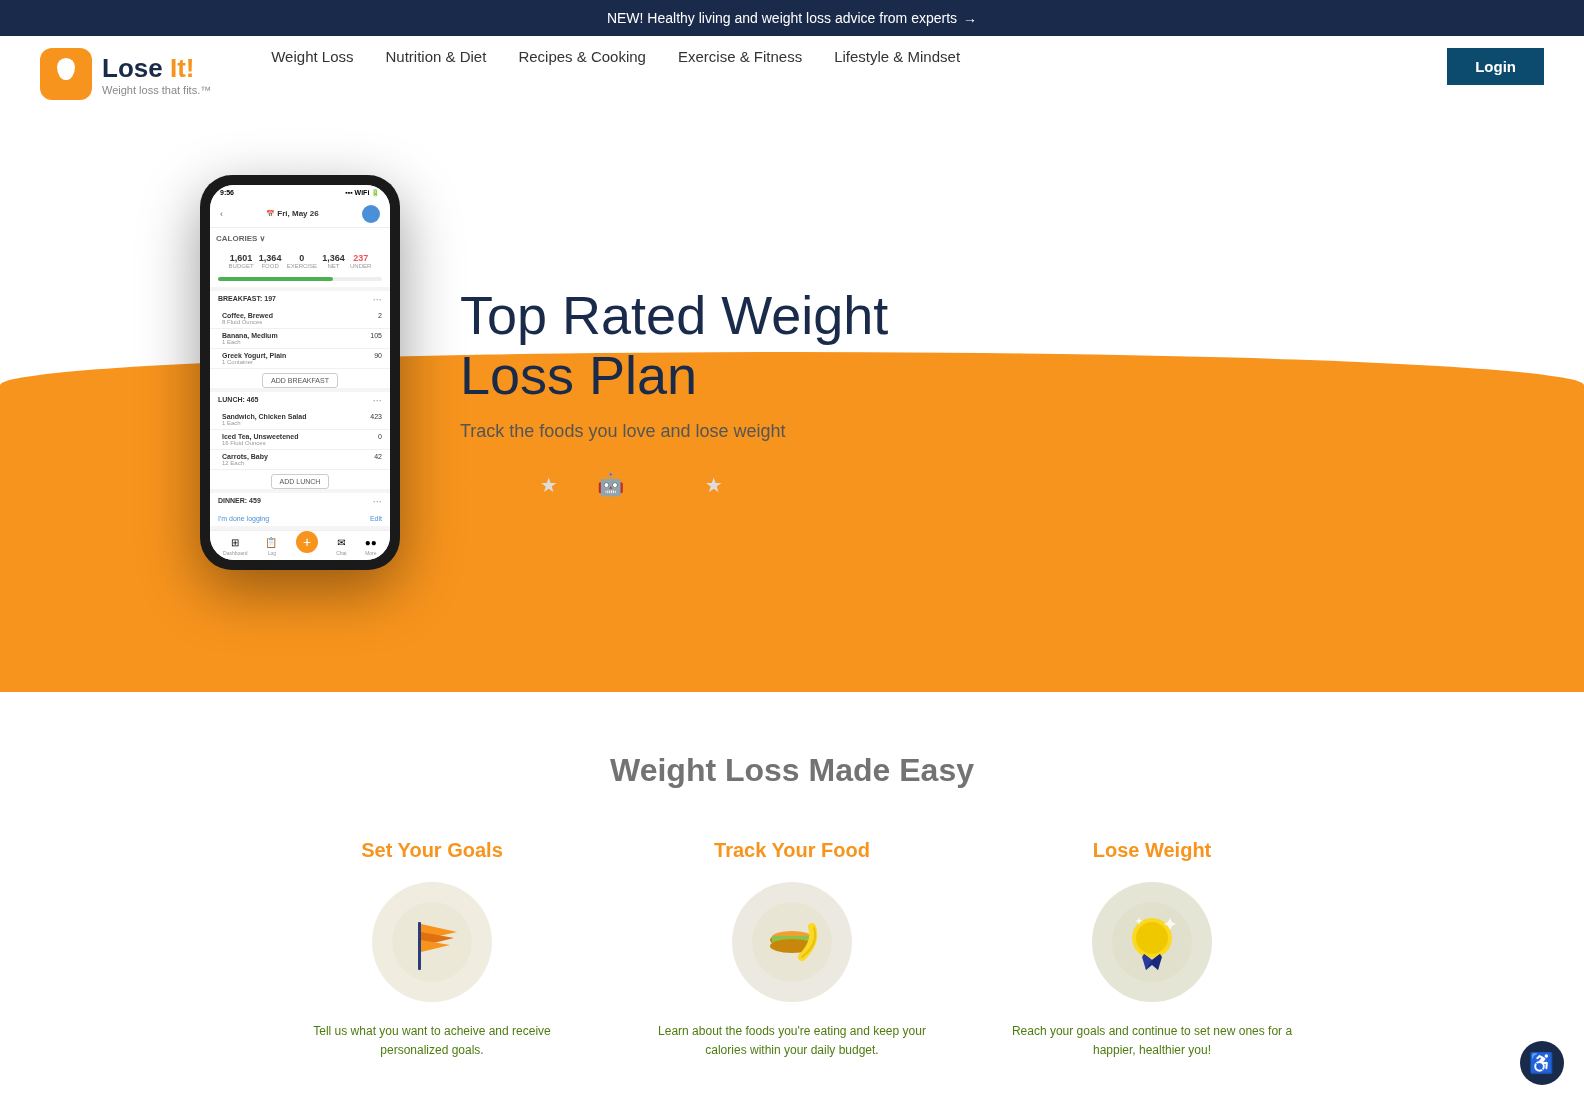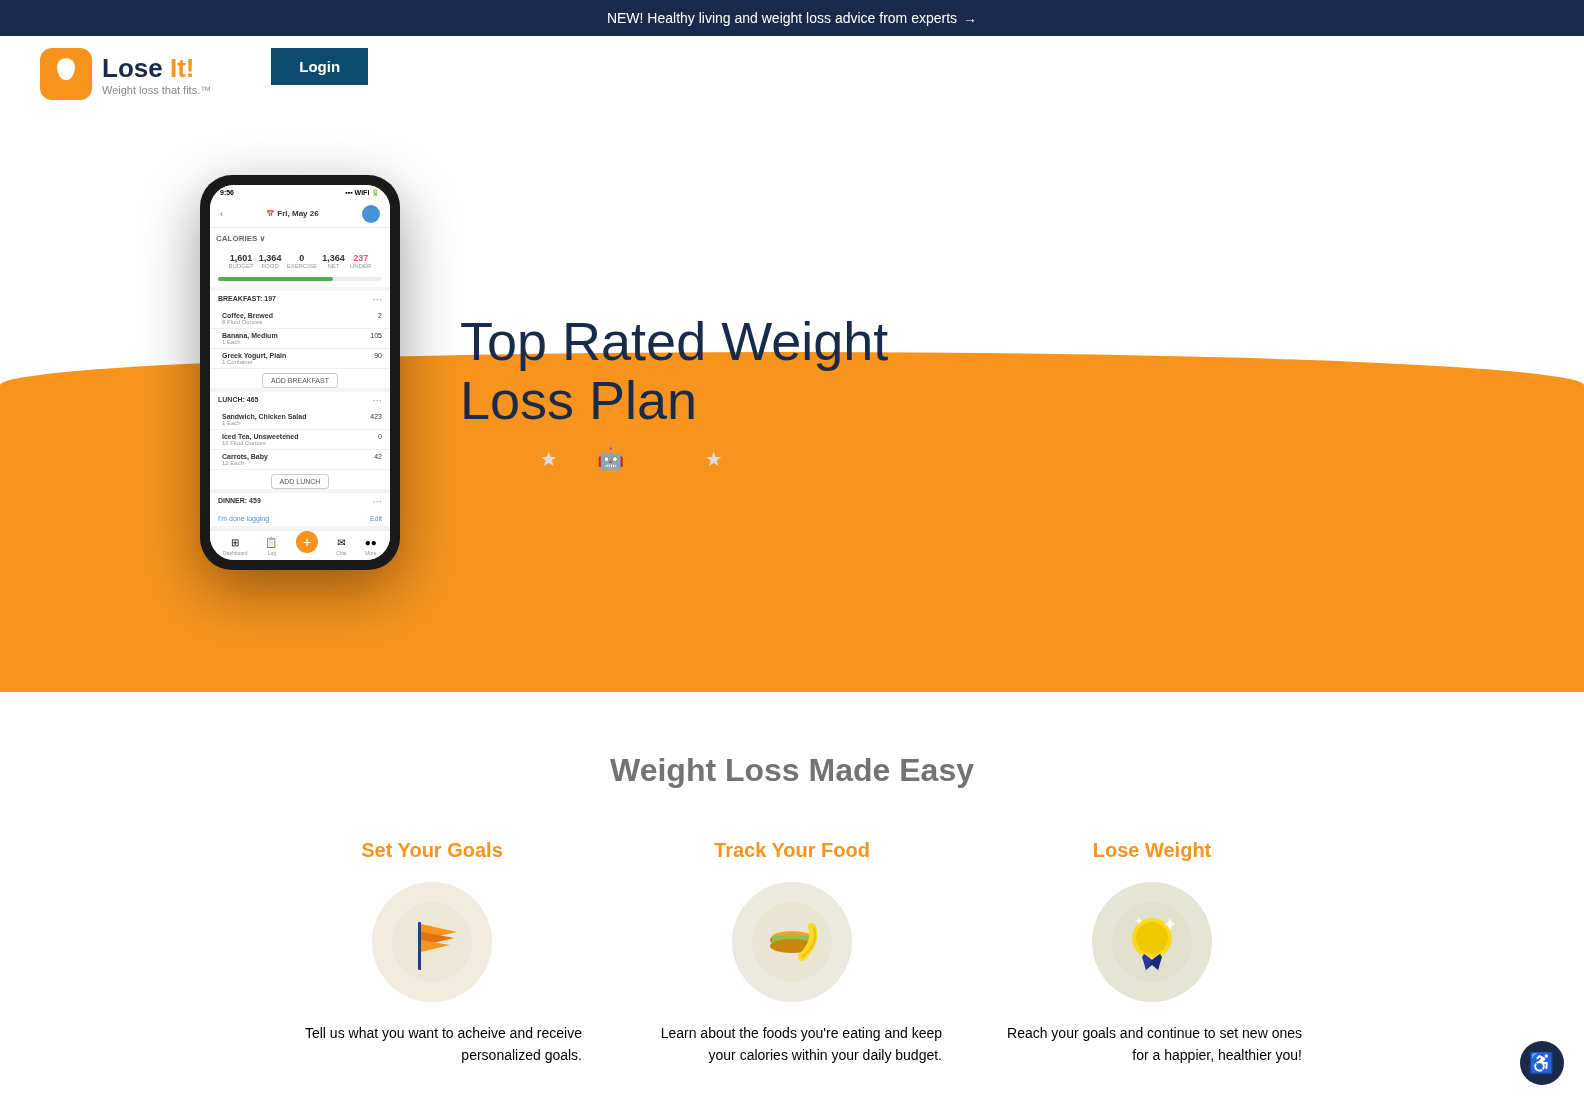--- a/index.html
+++ b/index.html
@@ -227,21 +227,21 @@
       width: 120px;
       height: 120px;
       margin: 0 auto 20px;
       border-radius: 50%;
       background: #f0f0f0;
       display: flex;
       align-items: center;
       justify-content: center;
       font-size: 50px;
     }
-    .feature-desc { font-size: 14px; color: #000000; line-height: 1.6; text-align: right; }
+    .feature-desc { font-size: 12px; color: #4d7c0f; line-height: 1.6; }
 
     
     .accessibility-btn {
       position: fixed;
       bottom: 20px;
       right: 20px;
       width: 44px;
       height: 44px;
       background: #1a2a4a;
       border-radius: 50%;
@@ -272,20 +272,27 @@
         <circle cx="17" cy="10" r="2" fill="white"></circle>
       </svg>
     </div>
     <div class="logo-text-area">
       <div class="logo-text">
         <span style="color:#1a2a4a">Lose </span><span style="color:#f7941d">It!</span>
       </div>
       <div class="logo-tagline">Weight loss that fits.™</div>
     </div>
   </div>
+  <ul class="nav-links">
+    <li><a href="#">Weight Loss</a></li>
+    <li><a href="#">Nutrition &amp; Diet</a></li>
+    <li><a href="#">Recipes &amp; Cooking</a></li>
+    <li><a href="#">Exercise &amp; Fitness</a></li>
+    <li><a href="#">Lifestyle &amp; Mindset</a></li>
+  </ul>
   <button class="login-btn">Login</button>
 </nav>
 
 <section class="hero">
   <div class="hero-wave"></div>
   <div class="hero-content">
 
     <div class="phone-mockup">
       <div class="phone-screen">
 
@@ -417,20 +424,21 @@
           <div class="phone-nav-item">
             <span class="phone-nav-icon">●●</span>
             <span class="phone-nav-label">More</span>
           </div>
         </div>
       </div>
     </div>
 
     <div class="hero-text">
       <h1 class="hero-title">Top Rated Weight Loss Plan</h1>
+      <p class="hero-subtitle">Track the foods you love and lose weight</p>
       <div class="ratings-row">
         <div class="rating-item">
           <span class="platform-icon"> </span>
           <span class="stars">★★★★<span style="color:#ddd">★</span></span>
         </div>
         <div class="rating-item">
           <span class="platform-icon">🤖</span>
           <span class="stars">★★★★<span style="color:#ddd">★</span></span>
         </div>
       </div>

